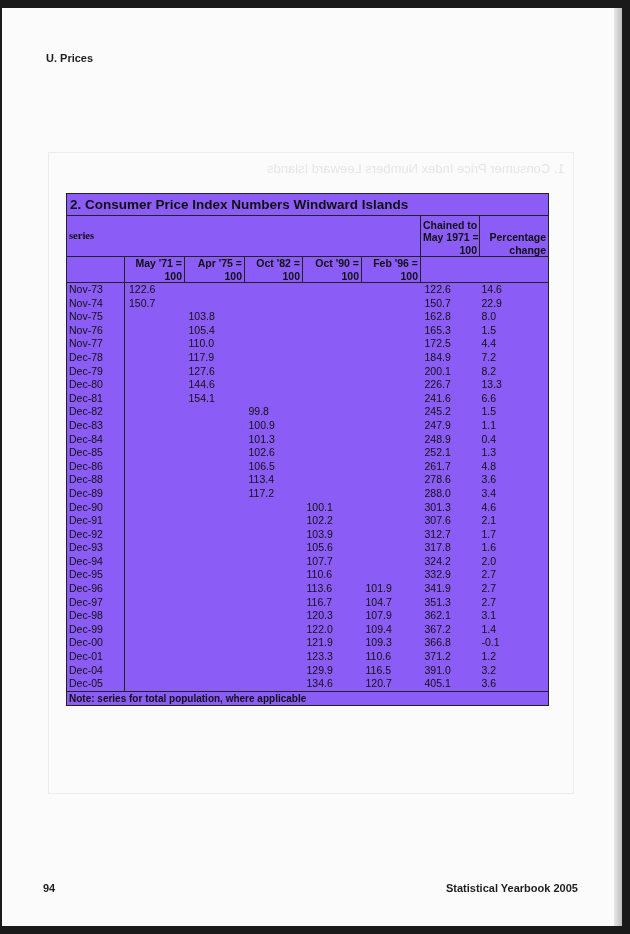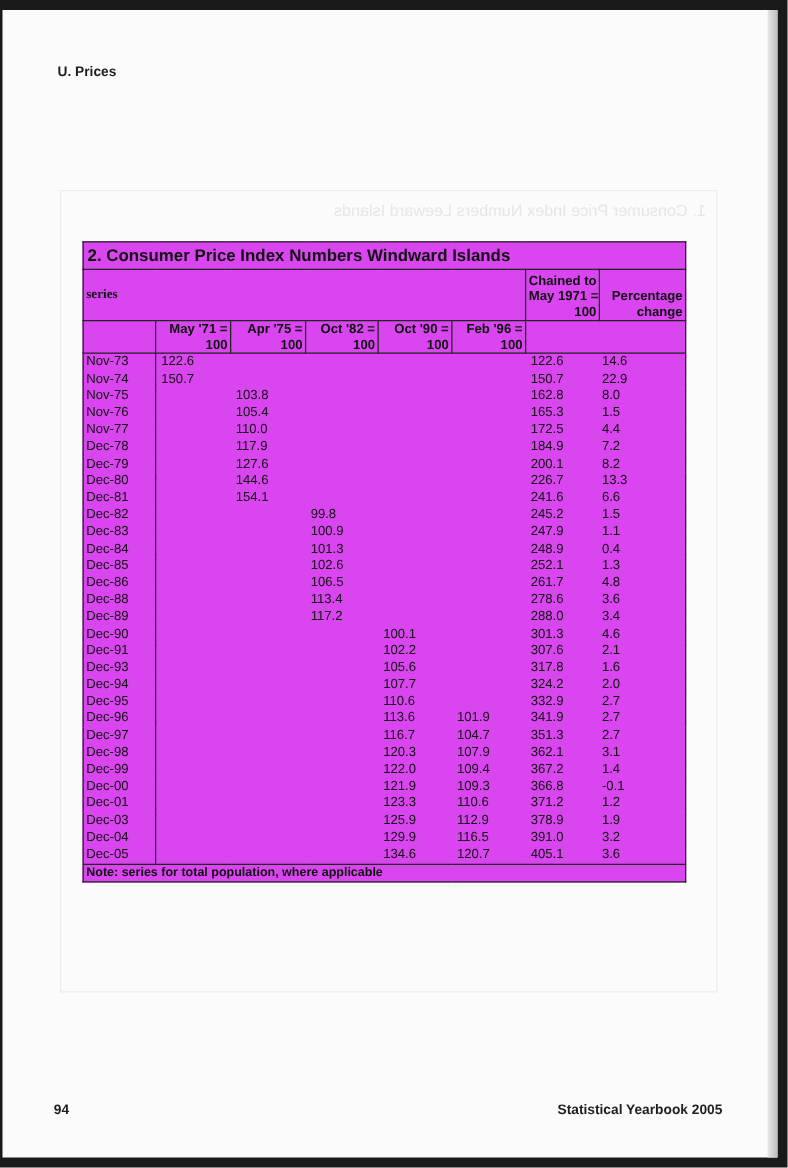--- a/index.html
+++ b/index.html
@@ -36,21 +36,21 @@
   .ghost-title {
     position: absolute; right: 8px; top: 8px;
     font-size: 13px; color: #e6e6e6; transform: scaleX(-1);
   }
 
   table.cpi {
     position: absolute; left: 66px; top: 193px;
     border-collapse: collapse; table-layout: fixed;
     width: 482px;
     font-size: 10.5px; color: #111;
-    background: #d946ef;
+    background: #8b5cf6;
   }
   table.cpi td, table.cpi th {
     padding: 0 2px; margin: 0;
     line-height: 13.6px; height: 13.6px;
     white-space: nowrap; overflow: hidden;
   }
   .title-cell {
     font-size: 13.5px; font-weight: bold; text-align: left;
     border: 1.5px solid #222; height: 21px !important; line-height: 21px !important;
     padding-left: 3px !important;
@@ -311,20 +311,30 @@
         <td class="date-cell">Dec-91</td>
         <td class="num-left"></td>
         <td class="num-left"></td>
         <td class="num-left"></td>
         <td class="num-left">102.2</td>
         <td class="num-left"></td>
         <td class="num-left">307.6</td>
         <td class="pct">2.1</td>
       </tr>
       <tr>
+        <td class="date-cell">Dec-92</td>
+        <td class="num-left"></td>
+        <td class="num-left"></td>
+        <td class="num-left"></td>
+        <td class="num-left">103.9</td>
+        <td class="num-left"></td>
+        <td class="num-left">312.7</td>
+        <td class="pct">1.7</td>
+      </tr>
+      <tr>
         <td class="date-cell">Dec-93</td>
         <td class="num-left"></td>
         <td class="num-left"></td>
         <td class="num-left"></td>
         <td class="num-left">105.6</td>
         <td class="num-left"></td>
         <td class="num-left">317.8</td>
         <td class="pct">1.6</td>
       </tr>
       <tr>
@@ -399,30 +409,20 @@
       </tr>
       <tr>
         <td class="date-cell">Dec-01</td>
         <td class="num-left"></td>
         <td class="num-left"></td>
         <td class="num-left"></td>
         <td class="num-left">123.3</td>
         <td class="num-left">110.6</td>
         <td class="num-left">371.2</td>
         <td class="pct">1.2</td>
-      </tr>
-      <tr>
-        <td class="date-cell">Dec-03</td>
-        <td class="num-left"></td>
-        <td class="num-left"></td>
-        <td class="num-left"></td>
-        <td class="num-left">125.9</td>
-        <td class="num-left">112.9</td>
-        <td class="num-left">378.9</td>
-        <td class="pct">1.9</td>
       </tr>
       <tr>
         <td class="date-cell">Dec-04</td>
         <td class="num-left"></td>
         <td class="num-left"></td>
         <td class="num-left"></td>
         <td class="num-left">129.9</td>
         <td class="num-left">116.5</td>
         <td class="num-left">391.0</td>
         <td class="pct">3.2</td>

